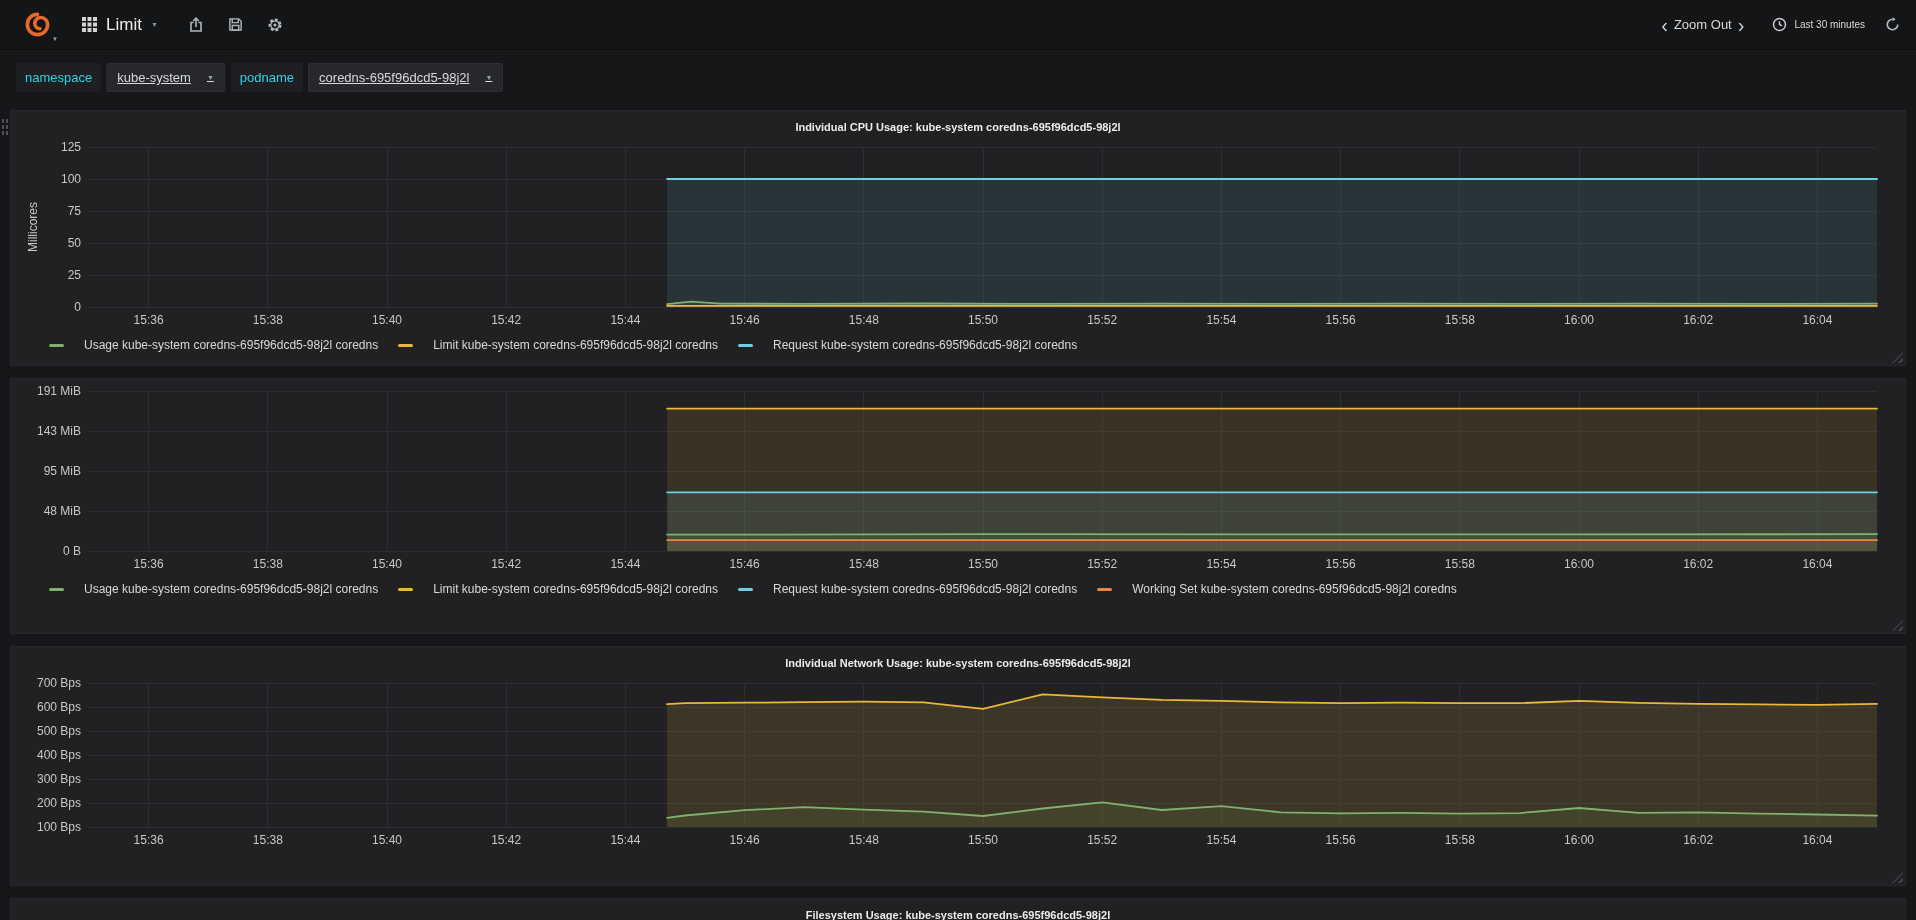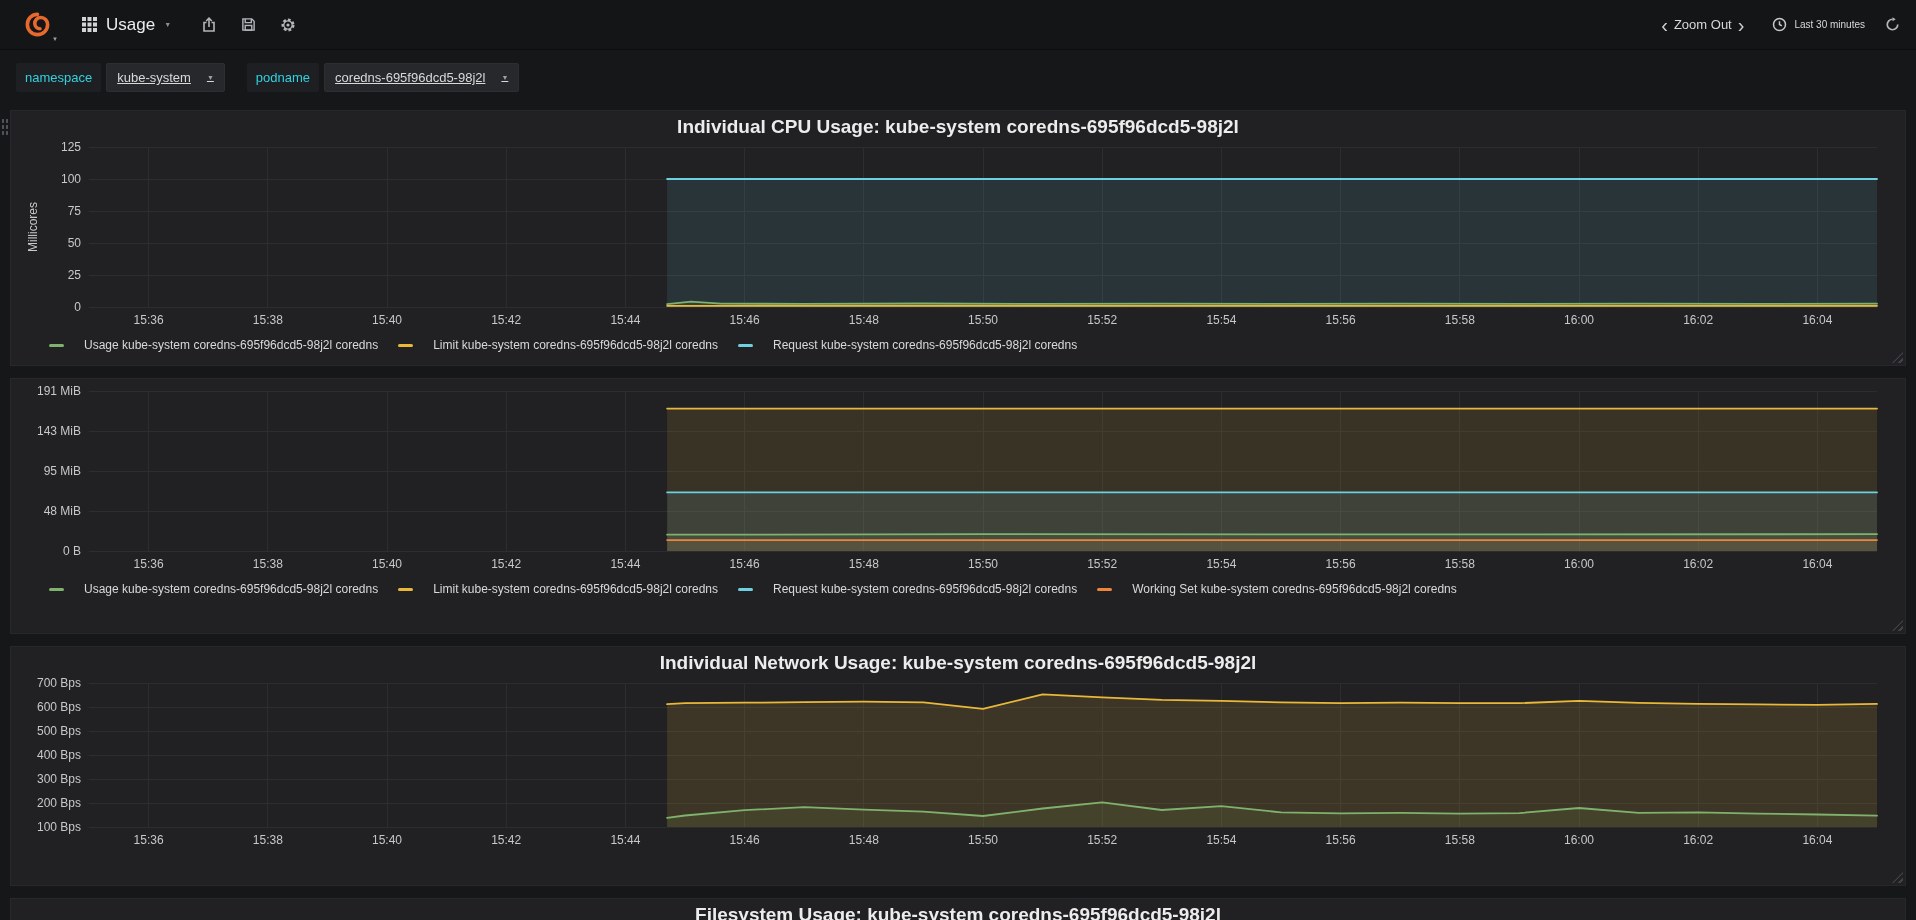--- a/index.html
+++ b/index.html
@@ -21,37 +21,37 @@
   .nav-actions{display:flex;align-items:center;gap:24px;margin-left:22px;}
   .icon-btn{display:flex;align-items:center;cursor:pointer;}
   .nav-right{margin-left:auto;display:flex;align-items:center;}
   .chev{font-size:20px;color:#cfd2d4;cursor:pointer;line-height:1;padding:0 6px;}
   .zoom-out{font-size:13px;color:#d8d9da;cursor:pointer;}
   .time-picker{display:flex;align-items:center;gap:7px;margin-left:22px;cursor:pointer;
     font-size:10px;color:#d8d9da;}
   .refresh-btn{margin-left:20px;display:flex;cursor:pointer;}
   
   .submenu{display:flex;align-items:center;padding:13px 16px 12px;gap:6px;}
-  .var-group{display:flex;align-items:center;gap:5px;margin-right:16px;}
+  .var-group{display:flex;align-items:center;gap:5px;}
   .var-label{color:var(--variable-color,#32d1df);font-size:13px;padding:7px 9px;
     background:#1d1f22;border-radius:2px;}
   .var-value{display:flex;align-items:center;gap:16px;background:#26282c;border:1px solid #2c2e33;
     color:#d8d9da;font-size:13px;padding:6px 10px;border-radius:2px;cursor:pointer;white-space:nowrap;text-decoration:underline;}
   .var-value .caret{color:#9aa0a6;}
   
   .dash{padding:6px 10px;position:relative;}
   .row-handle{position:absolute;left:1px;top:14px;width:8px;height:18px;cursor:grab;
     background-image:radial-gradient(#50545a 1.1px, transparent 1.3px);
     background-size:4px 6px;background-position:0 0;}
   .panel{background:#212124;border:1px solid #26282b;margin-bottom:12px;
     padding:4px 12px 0;position:relative;overflow:hidden;}
   #panel-0,#panel-1{height:250px;}
   #panel-2{height:234px;}
   #panel-3{height:240px;}
-  .panel-title{text-align:center;font-weight:bold;font-size:19px;color:#ececec;
+  .panel-title{text-align:center;font-weight:bold;font-size:11px;color:#ececec;
     height:24px;line-height:24px;cursor:pointer;white-space:nowrap;overflow:hidden;}
   .chart-host{width:100%;}
   #chart-0,#chart-1{height:192px;}
   #chart-2{height:176px;}
   .chart-host svg text{fill:#c8c8c8;font-size:12px;font-family:"Liberation Sans",sans-serif;}
   .legend{display:flex;align-items:center;gap:20px;padding:2px 0 0 26px;height:24px;
     font-size:12px;color:#d8d9da;overflow:hidden;}
   .legend-item{display:flex;align-items:center;gap:20px;cursor:pointer;white-space:nowrap;}
   .swatch{display:inline-block;width:15px;height:3px;border-radius:1.5px;flex:none;}
   .resize-handle{position:absolute;right:2px;bottom:2px;width:11px;height:11px;cursor:nwse-resize;
@@ -74,21 +74,21 @@
       <rect x="0" y="0" width="4" height="4"></rect>
         <rect x="5.5" y="0" width="4" height="4"></rect>
         <rect x="11" y="0" width="4" height="4"></rect>
       <rect x="0" y="5.5" width="4" height="4"></rect>
         <rect x="5.5" y="5.5" width="4" height="4"></rect>
         <rect x="11" y="5.5" width="4" height="4"></rect>
       <rect x="0" y="11" width="4" height="4"></rect>
         <rect x="5.5" y="11" width="4" height="4"></rect>
         <rect x="11" y="11" width="4" height="4"></rect>
     </svg>
-    <span class="dash-title">Usage</span>
+    <span class="dash-title">Limit</span>
     <span class="caret">▼</span>
   </div>
 
   <div class="nav-actions">
     <span class="icon-btn">
       <svg width="16" height="16" viewBox="0 0 16 16" fill="none" stroke="#b4b7ba" stroke-width="1.6">
         <path d="M5.5 5.5 H3 V14 H13 V5.5 H10.5"></path>
           <path d="M8 10 V1.5"></path>
           <path d="M5.2 4 L8 1.2 L10.8 4"></path>
       </svg>

